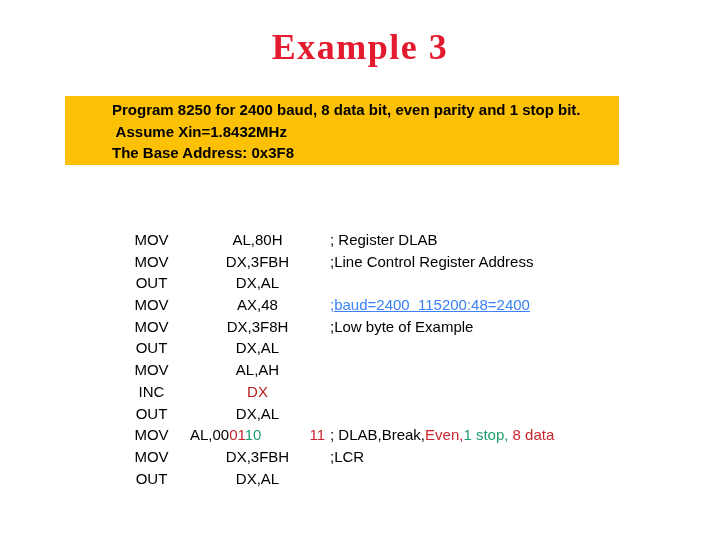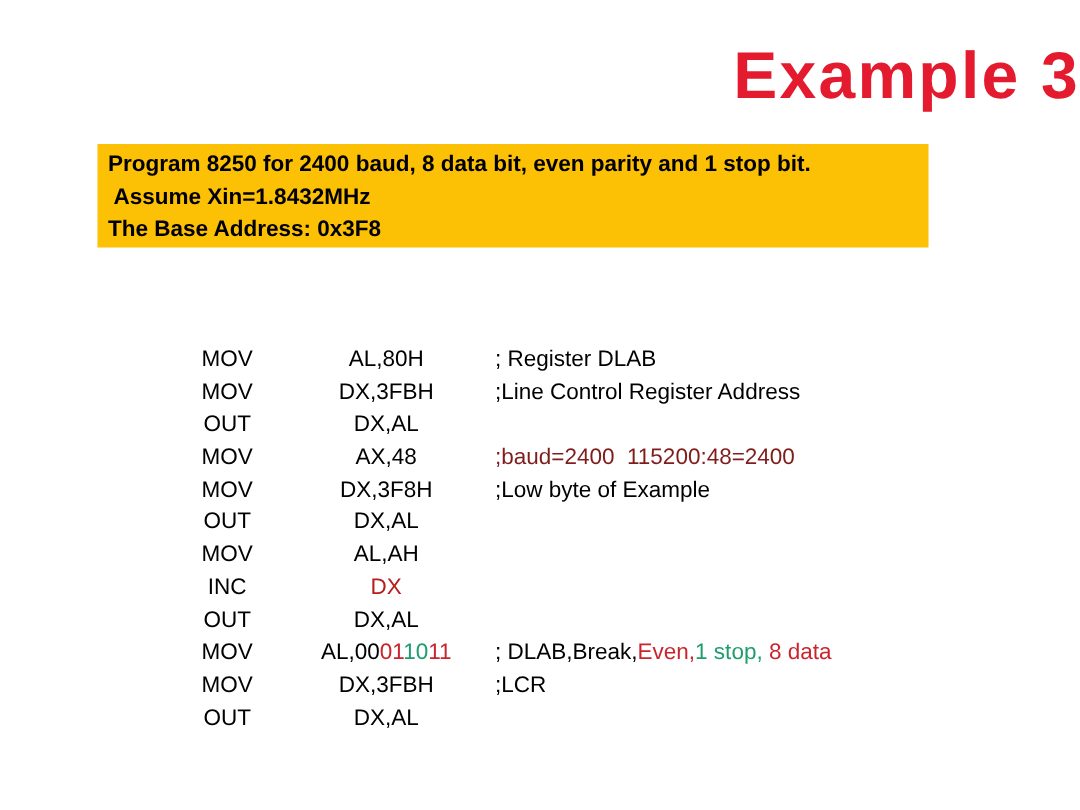--- a/index.html
+++ b/index.html
@@ -15,42 +15,44 @@
     overflow: hidden;
     font-family: "Liberation Sans", sans-serif;
     color: #000000;
   }
   .title {
     position: absolute;
     top: 26px;
     left: 0;
     width: 100%;
     margin: 0;
-    text-align: right;
-    font-size: 44px;
+    text-align: center;
+    font-size: 36px;
     font-weight: bold;
     letter-spacing: 1.5px;
     color: var(--title-red, #E41B2E);
+    font-family: Liberation Serif, serif;
   }
   .info-box {
     position: absolute;
     left: 65px;
     top: 96px;
     width: 554px;
     height: 69px;
     box-sizing: border-box;
     background: var(--box-bg, #FCC005);
     padding: 3px 0 0 7px;
     font-size: 15px;
     font-weight: bold;
     line-height: 21.5px;
     color: #000000;
   }
   .info-line {
     white-space: pre;
+    margin-left: 40px;
   }
   .code {
     position: absolute;
     left: 118px;
     top: 229px;
     font-size: 15px;
     line-height: 21.7px;
     color: #000000;
   }
   .code-row {
@@ -100,21 +102,21 @@
         <span class="col-comment"><span class="seg" style="color: rgb(0, 0, 0);">;Line Control Register Address</span></span>
       </div>
       <div class="code-row">
         <span class="col-op">OUT</span>
         <span class="col-operand"><span class="seg" style="color: rgb(0, 0, 0);">DX,AL</span></span>
         <span class="col-comment"></span>
       </div>
       <div class="code-row">
         <span class="col-op">MOV</span>
         <span class="col-operand"><span class="seg" style="color: rgb(0, 0, 0);">AX,48</span></span>
-        <span class="col-comment"><span class="seg" style="color: #7f1d1d;">;baud=2400  115200:48=2400</span></span>
+        <span class="col-comment"><span class="seg" style="color: #3b82f6; text-decoration: underline;">;baud=2400  115200:48=2400</span></span>
       </div>
       <div class="code-row">
         <span class="col-op">MOV</span>
         <span class="col-operand"><span class="seg" style="color: rgb(0, 0, 0);">DX,3F8H</span></span>
         <span class="col-comment"><span class="seg" style="color: rgb(0, 0, 0);">;Low byte of Example</span></span>
       </div>
       <div class="code-row">
         <span class="col-op">OUT</span>
         <span class="col-operand"><span class="seg" style="color: rgb(0, 0, 0);">DX,AL</span></span>
         <span class="col-comment"></span>
@@ -129,21 +131,21 @@
         <span class="col-operand"><span class="seg" style="color: #b91c1c;">DX</span></span>
         <span class="col-comment"></span>
       </div>
       <div class="code-row">
         <span class="col-op">OUT</span>
         <span class="col-operand"><span class="seg" style="color: rgb(0, 0, 0);">DX,AL</span></span>
         <span class="col-comment"></span>
       </div>
       <div class="code-row">
         <span class="col-op">MOV</span>
-        <span class="col-operand"><span class="seg" style="color: rgb(0, 0, 0);">AL,00</span><span class="seg" style="color: rgb(201, 37, 45);">01</span><span class="seg" style="color: rgb(31, 157, 109);">10</span><span class="seg" style="color: rgb(201, 37, 45);">11</span></span>
+        <span class="col-operand"><span class="seg" style="color: rgb(0, 0, 0);">AL,00</span><span class="seg" style="color: rgb(201, 37, 45);">01</span><span class="seg" style="color: rgb(31, 157, 109);">10</span><span class="seg" style="color: rgb(201, 37, 45); padding-left: 48px;">11</span></span>
         <span class="col-comment"><span class="seg" style="color: rgb(0, 0, 0);">; DLAB,Break,</span><span class="seg" style="color: rgb(201, 37, 45);">Even,</span><span class="seg" style="color: rgb(31, 157, 109);">1 stop,</span><span class="seg" style="color: rgb(201, 37, 45);"> 8 data</span></span>
       </div>
       <div class="code-row">
         <span class="col-op">MOV</span>
         <span class="col-operand"><span class="seg" style="color: rgb(0, 0, 0);">DX,3FBH</span></span>
         <span class="col-comment"><span class="seg" style="color: rgb(0, 0, 0);">;LCR</span></span>
       </div>
       <div class="code-row">
         <span class="col-op">OUT</span>
         <span class="col-operand"><span class="seg" style="color: rgb(0, 0, 0);">DX,AL</span></span>

